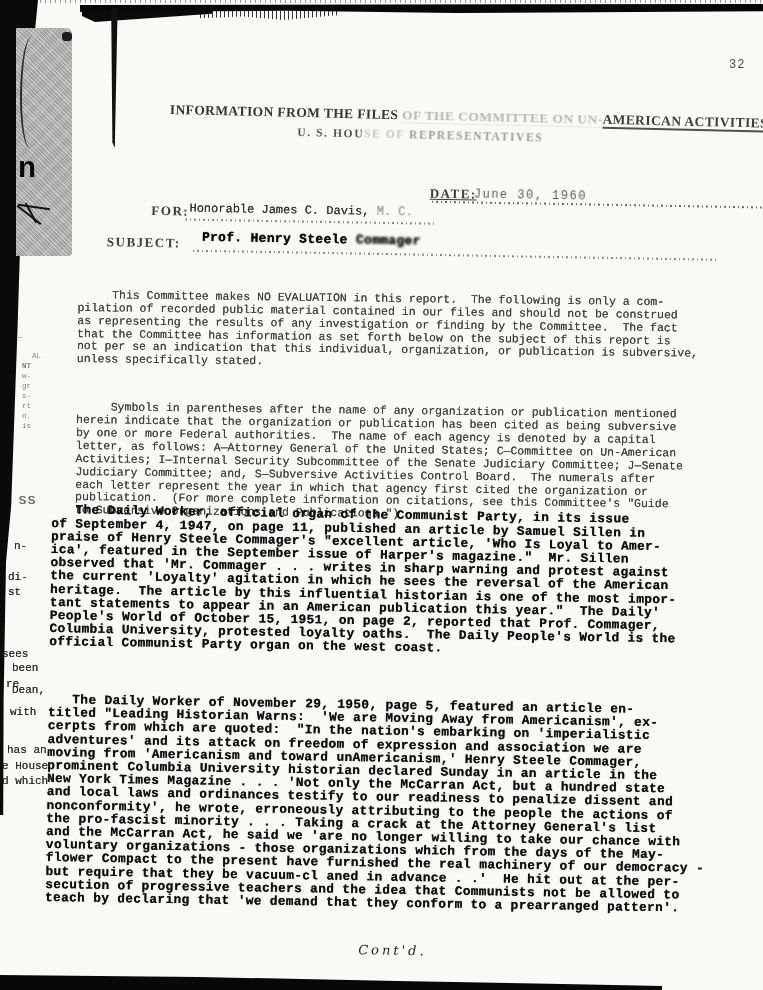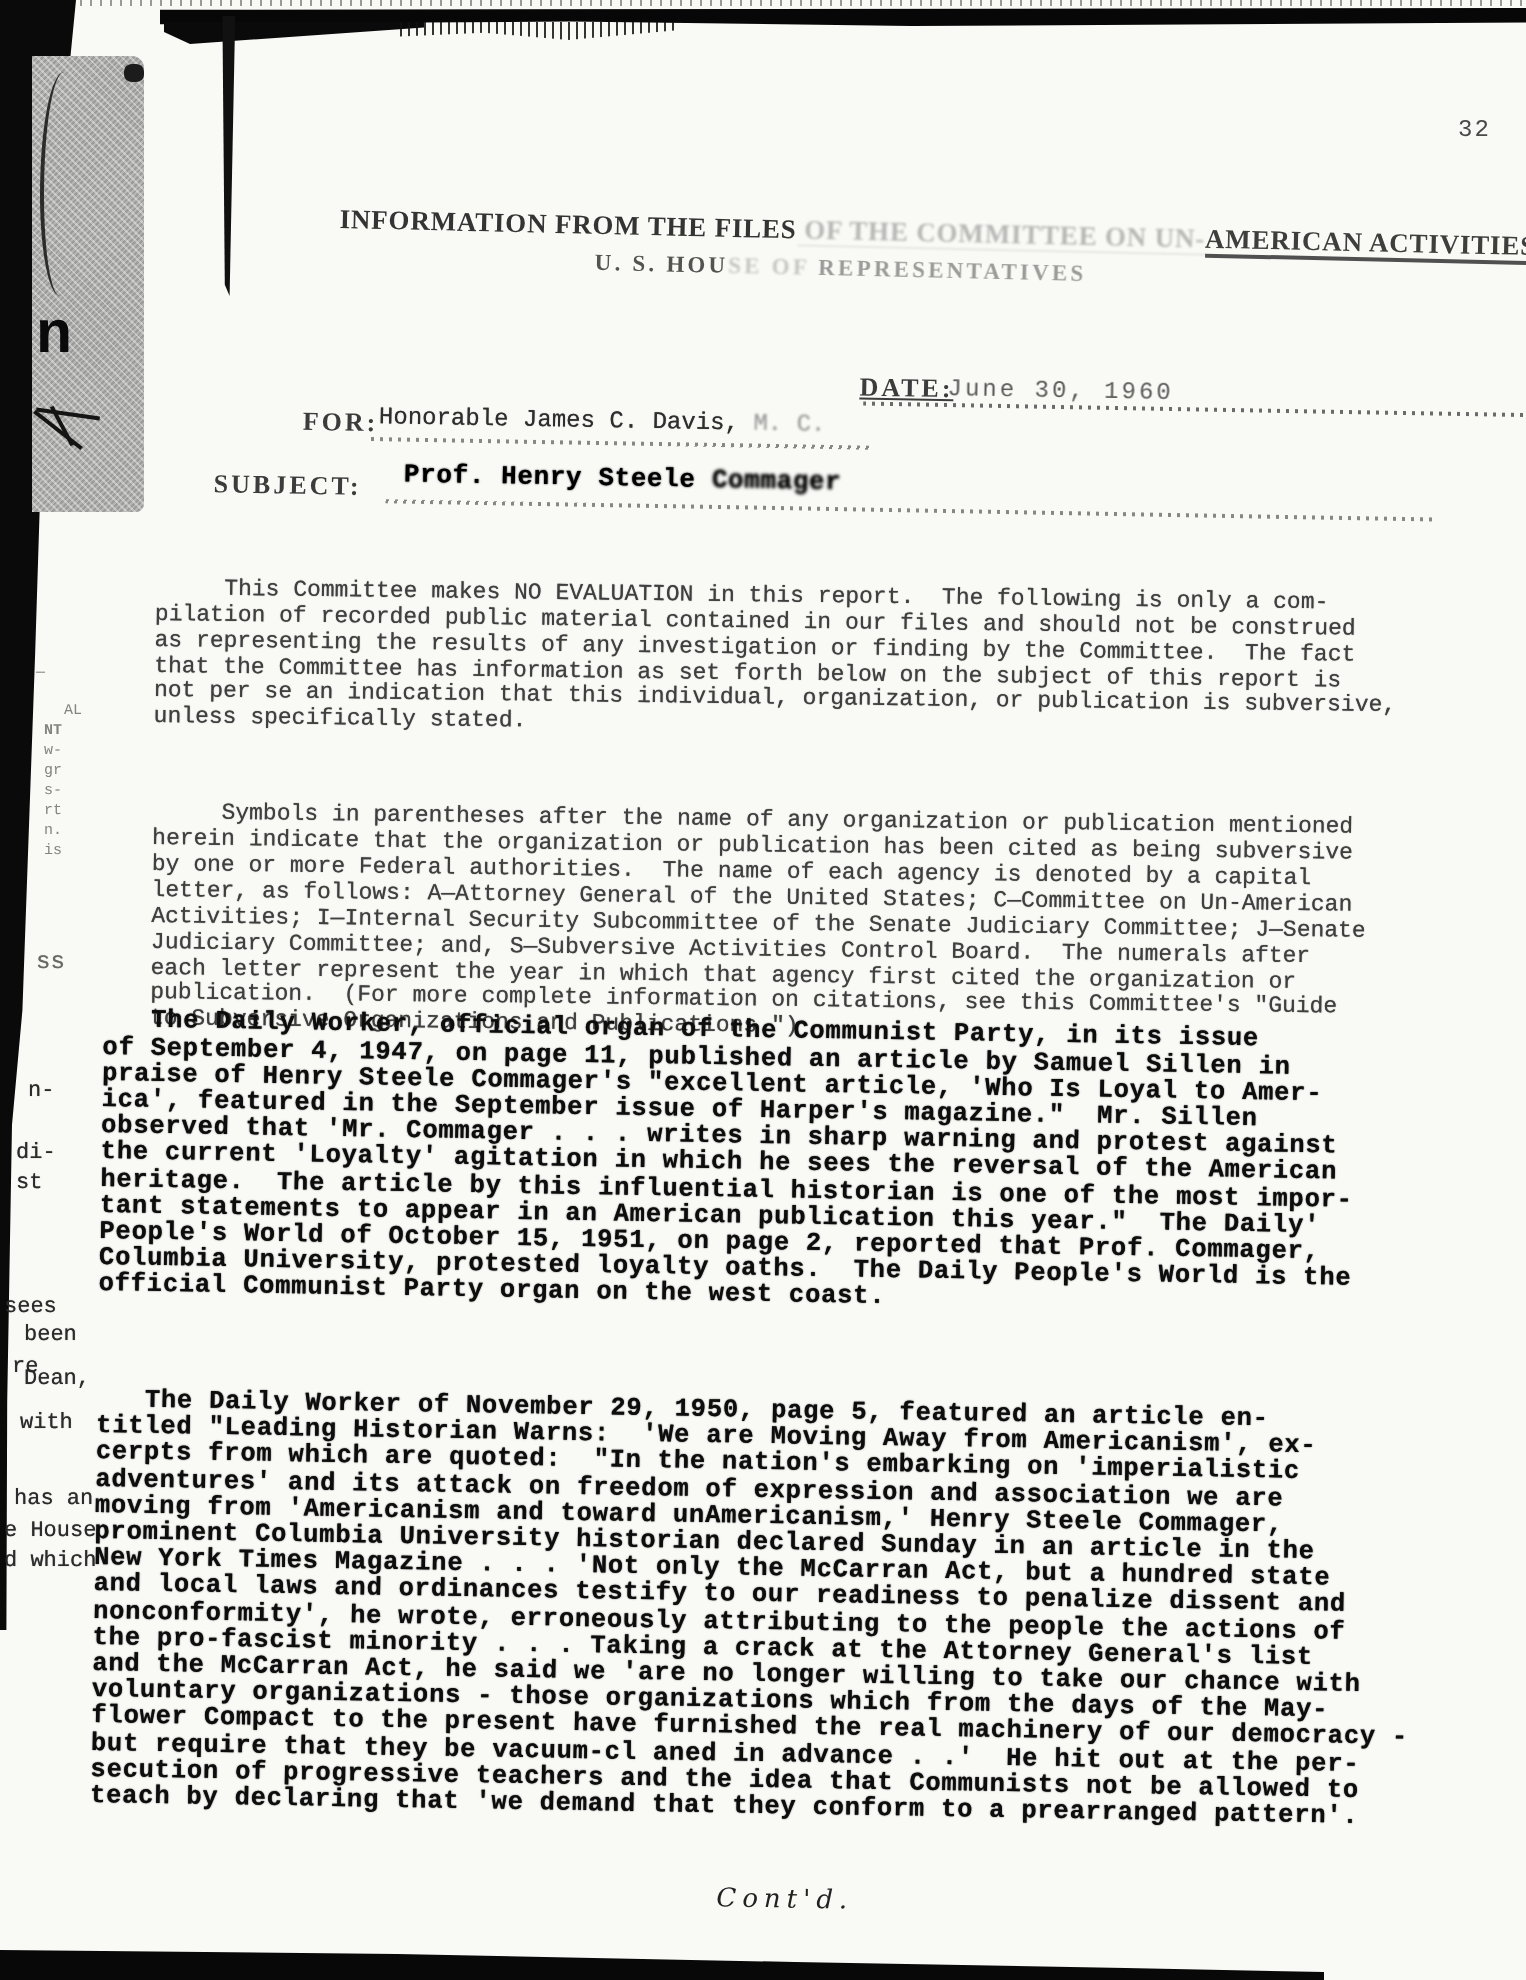--- a/index.html
+++ b/index.html
@@ -188,21 +188,21 @@
 
   <span class="frag frag-tiny" style="left:18px;top:333px;">—</span>
   <span class="frag frag-tiny" style="left:32px;top:352px;text-align:right;">AL</span>
   <span class="frag frag-tiny" style="left:22px;top:362px;font-weight:bold;">NT</span>
   <span class="frag frag-tiny" style="left:22px;top:372px;">w-</span>
   <span class="frag frag-tiny" style="left:22px;top:382px;text-align:right;">gr</span>
   <span class="frag frag-tiny" style="left:22px;top:392px;">s-</span>
   <span class="frag frag-tiny" style="left:22px;top:402px;">rt</span>
   <span class="frag frag-tiny" style="left:22px;top:412px;">n.</span>
   <span class="frag frag-tiny" style="left:22px;top:422px;">is</span>
-  <span class="frag" style="left:18px;top:474px;font-size:12px;opacity:.7;">ss</span>
+  <span class="frag" style="left:18px;top:492px;font-size:15px;opacity:.7;">ss</span>
   <span class="frag" style="left:14px;top:540px;">n-</span>
   <span class="frag" style="left:8px;top:571px;">di-</span>
   <span class="frag" style="left:8px;top:586px;">st</span>
   <span class="frag" style="left:2px;top:648px;">sees</span>
   <span class="frag" style="left:12px;top:662px;">been</span>
   <span class="frag" style="left:6px;top:678px;">re</span>
   <span class="frag" style="left:12px;top:684px;">Dean,</span>
   <span class="frag" style="left:10px;top:706px;">with</span>
   <span class="frag" style="left:7px;top:744px;">has an</span>
   <span class="frag" style="left:2px;top:760px;">e House</span>

